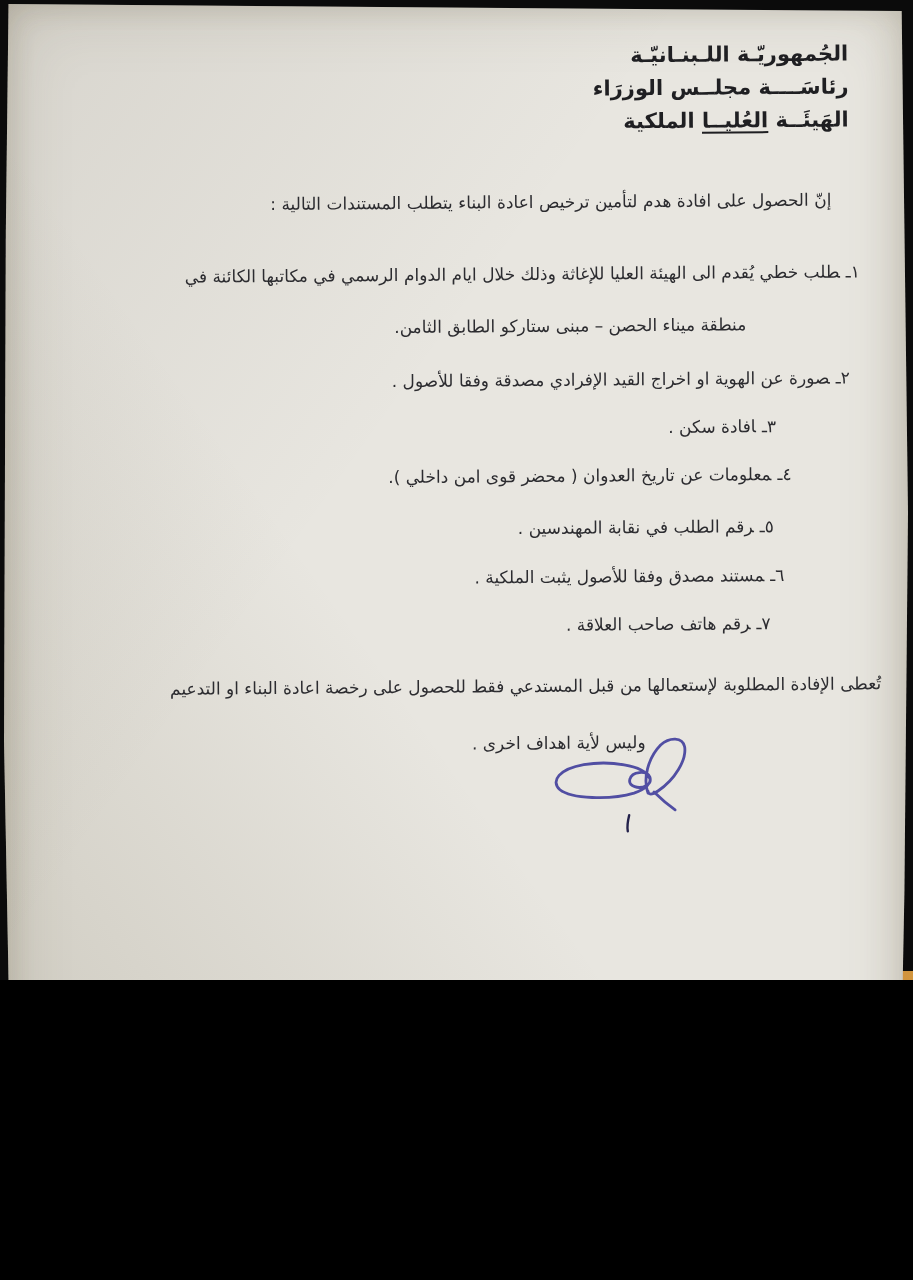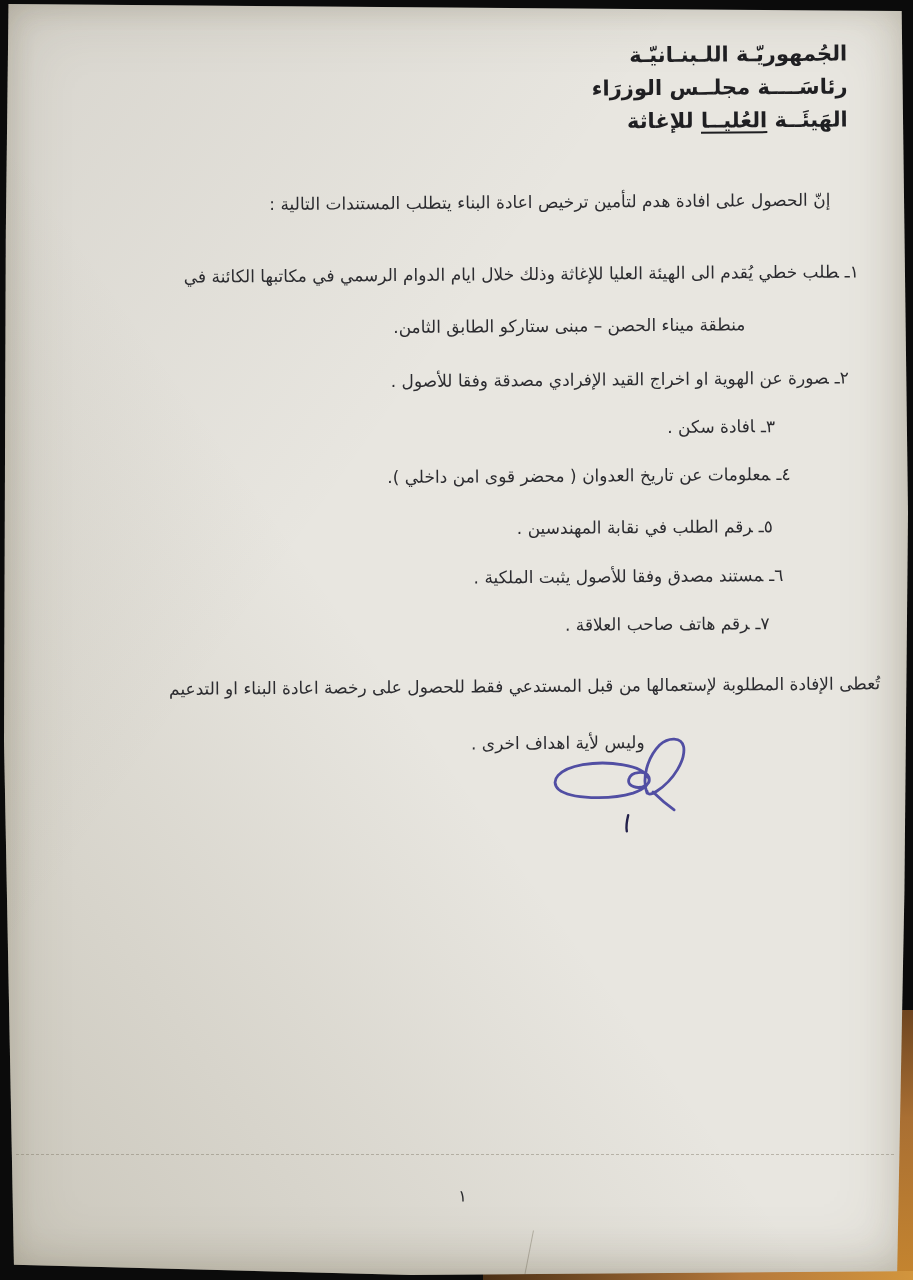--- a/index.html
+++ b/index.html
@@ -1,18 +1,18 @@
 <!DOCTYPE html>
 <html lang="ar"><head>
 <meta charset="utf-8">
 <style>
   html,body{margin:0;padding:0;background:#000;}
   .frame{
     position:relative;
-    width:913px;height:1280px;
+    width:913px;height:980px;
     margin:0 auto;
     background:#0b0b0b;
     overflow:hidden;
     font-family:"DejaVu Sans",sans-serif;
   }
   
   .table-right{
     position:absolute;right:0;top:1010px;width:20px;height:270px;
     background:linear-gradient(to bottom,#6e4520 0%,#a96f33 40%,#c5852f 100%);
   }
@@ -77,21 +77,21 @@
     <div class="crease"></div>
   </div>
 
   <div class="content">
 
     <div class="line hdr" style="top:44px;right:62px;">الجُمهوريّـة اللـبنـانيّـة</div>
     <div class="line hdr" style="top:77px;right:62px;">رئاسَــــة مجلــس الوزرَاء</div>
     <div class="line hdr" style="top:110px;right:62px;">
       <span>الهَيئَــة</span>
       <span class="u">العُليــا</span>
-      <span>للإغاثة</span>
+      <span>الملكية</span>
     </div>
 
     <div class="line" style="top:192px;right:80px;">إنّ الحصول على افادة هدم لتأمين ترخيص اعادة البناء يتطلب المستندات التالية :</div>
 
     <div class="line" style="top:264px;right:52px;">
       <span class="num">١ـ</span><span>طلب خطي يُقدم الى الهيئة العليا للإغاثة وذلك خلال ايام الدوام الرسمي في مكاتبها الكائنة في</span>
     </div>
     <div class="line" style="top:316px;right:166px;">
       <span>منطقة ميناء الحصن – مبنى ستاركو الطابق الثامن.</span>
     </div>

